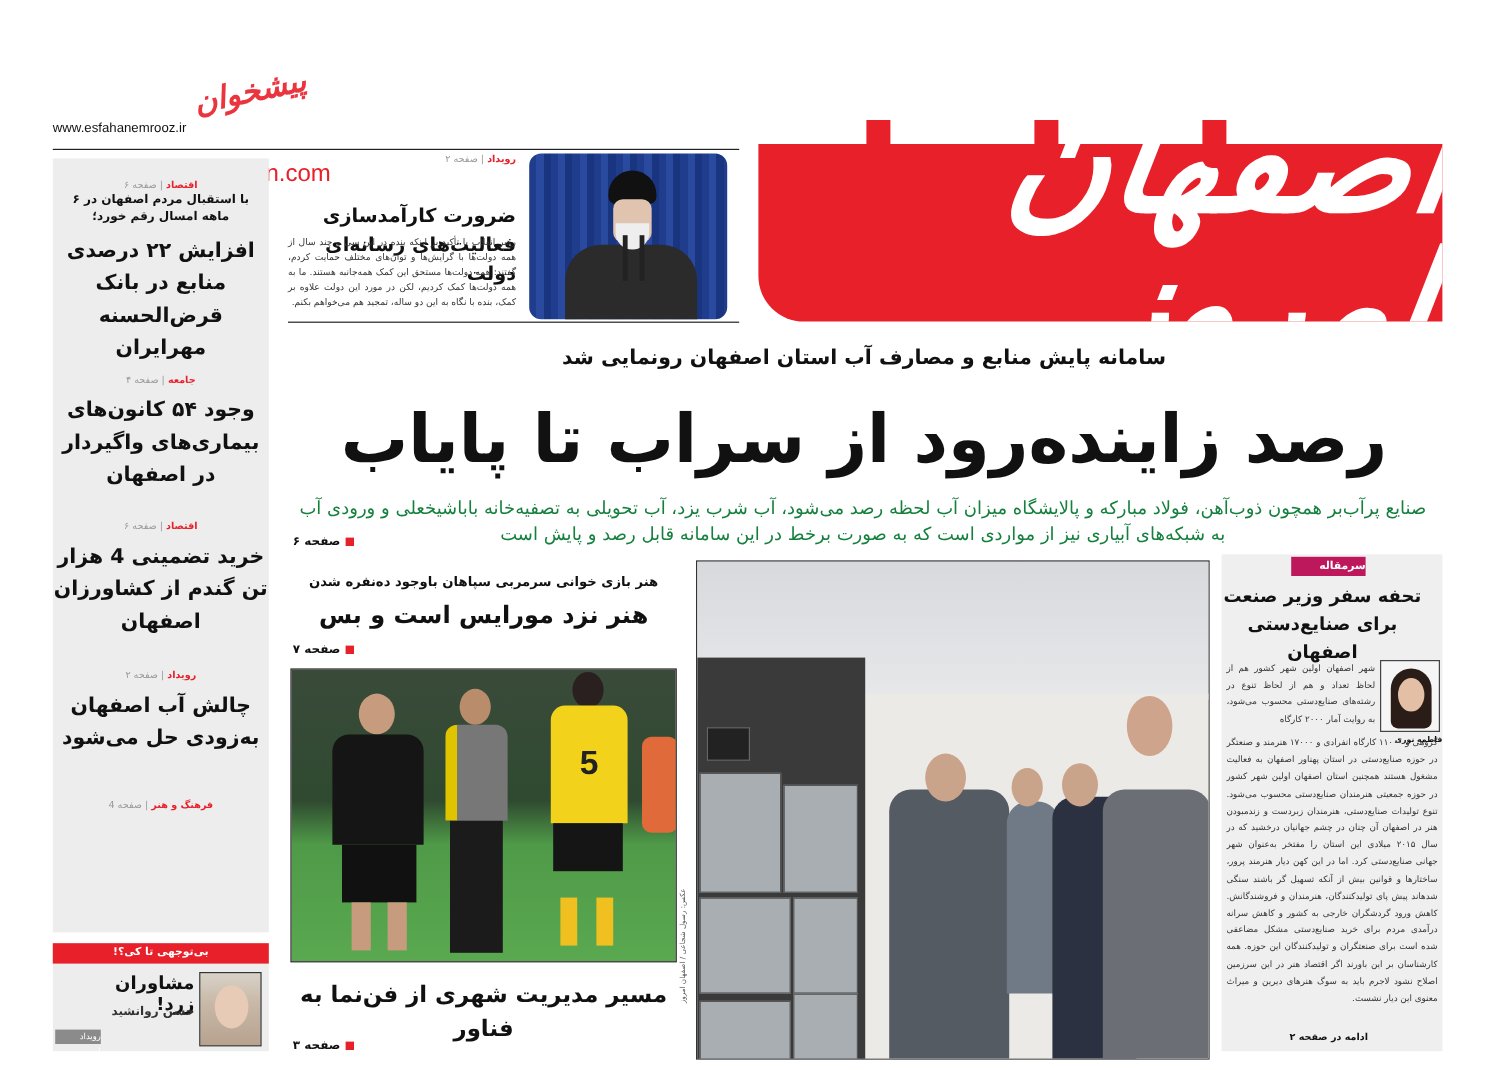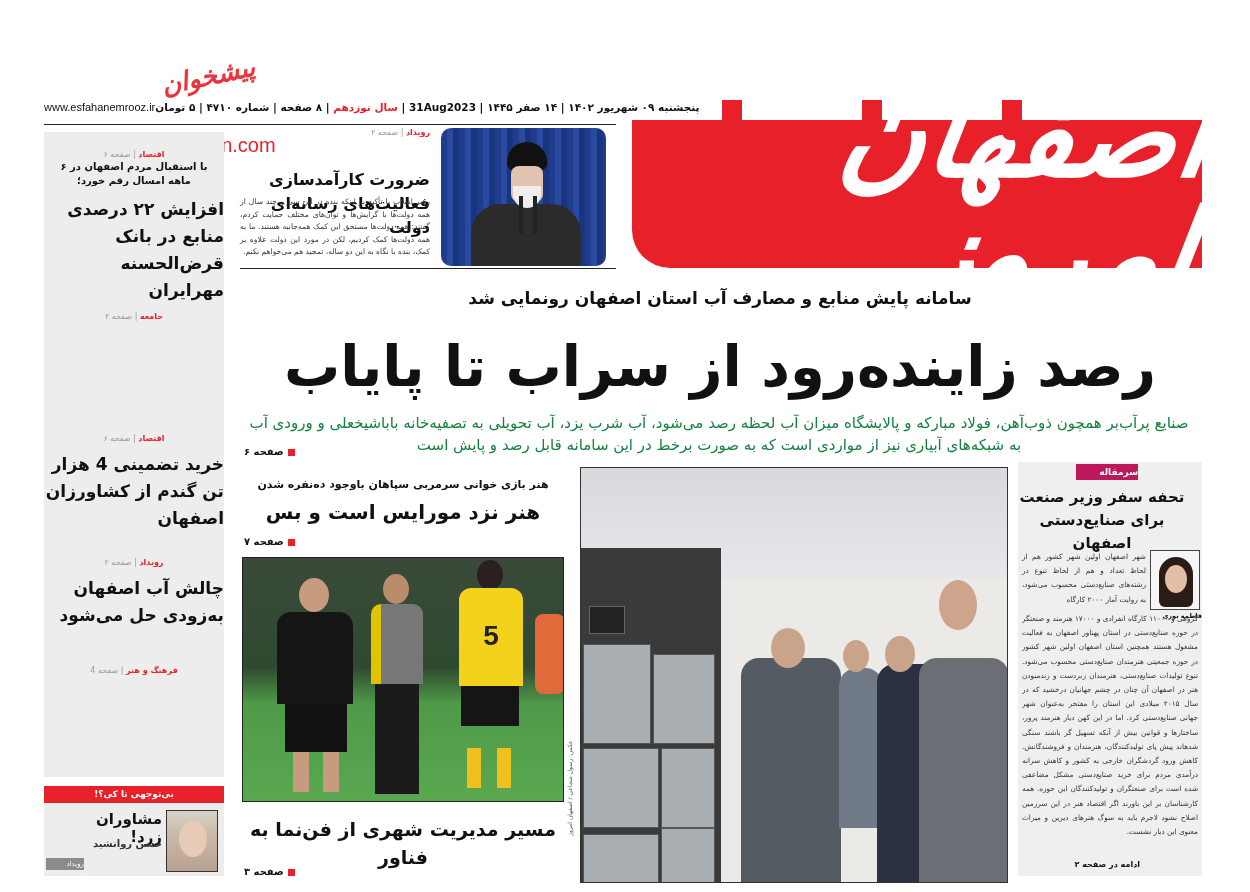--- a/index.html
+++ b/index.html
@@ -20,21 +20,21 @@
 
   .watermark { left: 152px; top: 62px; width: 110px; height: 90px; color: #e8202a; direction: rtl; font-family: "DejaVu Serif", serif; font-size: 26px; font-style: italic; transform: rotate(-12deg); opacity: 0.9; font-weight: bold; }
   .wm-url { left: 150px; top: 134px; color: #e8202a; font-family: "Liberation Sans", sans-serif; font-size: 20px; }
 
   
   .sidebar { left: 44px; top: 132px; width: 180px; height: 645px; background: #ededed; }
   .sb-item { position: absolute; left: 0; width: 180px; text-align: center; direction: rtl; }
   .kicker { font-size: 8px; color: #999; }
   .kicker .cat { color: #e8202a; font-weight: bold; }
   .pre { font-size: 10px; font-weight: bold; line-height: 14px; margin: 1px 8px 3px; }
-  .sb-head { font-size: 17px; font-weight: bold; line-height: 27px; margin-top: 8px; text-align: right; }
+  .sb-head { font-size: 17px; font-weight: bold; line-height: 27px; margin-top: 8px; }
 
   .column-box { left: 44px; top: 786px; width: 180px; height: 90px; background: #ededed; }
   .column-bar { left: 44px; top: 786px; width: 180px; height: 17px; background: #e8202a; color: #fff; text-align: center; font-size: 9px; line-height: 17px; direction: rtl; font-weight: bold; }
   .col-photo { left: 166px; top: 810px; width: 52px; height: 62px; background: linear-gradient(180deg,#d8d2c8 0%,#c9b9a8 40%,#b8a28f 100%); border: 1px solid #333; }
   .col-photo .face { position: absolute; left: 12px; top: 10px; width: 28px; height: 36px; border-radius: 50%; background: #e7cbb6; }
   .col-title { left: 70px; top: 810px; width: 92px; text-align: right; direction: rtl; font-size: 15px; font-weight: bold; }
   .col-author { left: 70px; top: 838px; width: 92px; text-align: right; direction: rtl; font-size: 10px; font-weight: bold; color: #333; }
   .col-tag { left: 46px; top: 858px; width: 38px; height: 12px; background: #8b8b8b; color: #fff; font-size: 7px; text-align: center; line-height: 12px; direction: rtl; padding-left: 36px; }
 
   
@@ -110,43 +110,35 @@
 
 <div class="abs logo-box">
   <div class="logo-text">اصفهان امروز</div>
 </div>
 <div class="abs logo-stroke" style="left:722px;top:100px;width:20px;height:40px;"></div>
 <div class="abs logo-stroke" style="left:862px;top:100px;width:20px;height:40px;"></div>
 <div class="abs logo-stroke" style="left:1002px;top:100px;width:20px;height:40px;"></div>
 
 <div class="abs dateline">
   <span class="url">www.esfahanemrooz.ir</span>
-  <span class="info">
-    <span>پنجشنبه ۰۹ شهریور ۱۴۰۲</span> |
-    <span>۱۴ صفر ۱۴۴۵</span> |
-    <span>31Aug2023</span> |
-    <span class="red">سال نوزدهم</span> |
-    <span>۸ صفحه</span> |
-    <span>شماره ۴۷۱۰</span> |
-    <span>۵ تومان</span>
-  </span>
 </div>
 <div class="abs rule-top"></div>
 
 <div class="abs watermark">پیشخوان</div>
 <div class="abs wm-url">Pishkhan.com</div>
 
 <div class="abs sidebar">
   <div class="sb-item" style="top:18px;">
     <div class="kicker"><span class="cat">اقتصاد</span> | <span>صفحه ۶</span></div>
     <div class="pre">با استقبال مردم اصفهان در ۶ ماهه امسال رقم خورد؛</div>
     <div class="sb-head">افزایش ۲۲ درصدی منابع در بانک قرض‌الحسنه مهرایران</div>
   </div>
   <div class="sb-item" style="top:180px;">
     <div class="kicker"><span class="cat">جامعه</span> | <span>صفحه ۴</span></div>
+    <div class="sb-head">وجود ۵۴ کانون‌های بیماری‌های واگیردار در اصفهان</div>
   </div>
   <div class="sb-item" style="top:302px;">
     <div class="kicker"><span class="cat">اقتصاد</span> | <span>صفحه ۶</span></div>
     <div class="sb-head">خرید تضمینی 4 هزار تن گندم از کشاورزان اصفهان</div>
   </div>
   <div class="sb-item" style="top:426px;">
     <div class="kicker"><span class="cat">رویداد</span> | <span>صفحه ۲</span></div>
     <div class="sb-head">چالش آب اصفهان به‌زودی حل می‌شود</div>
   </div>
   <div class="sb-item" style="top:534px;">

